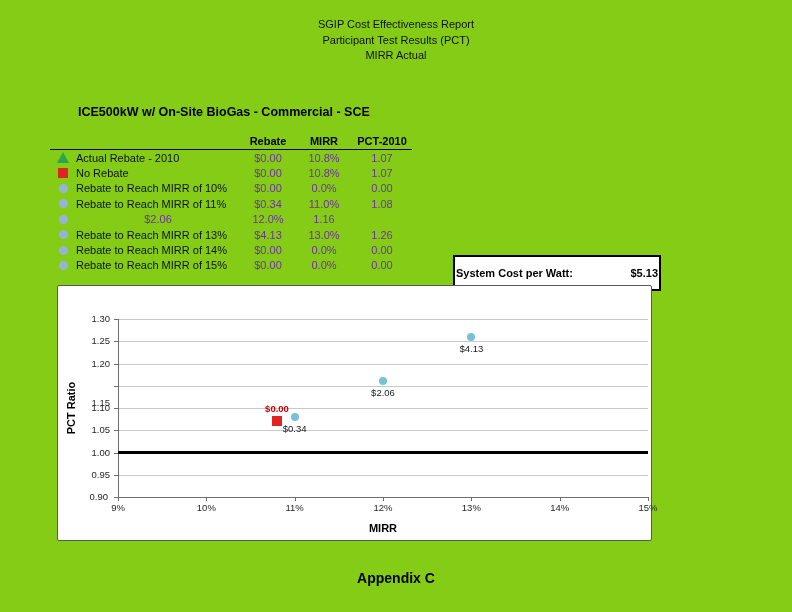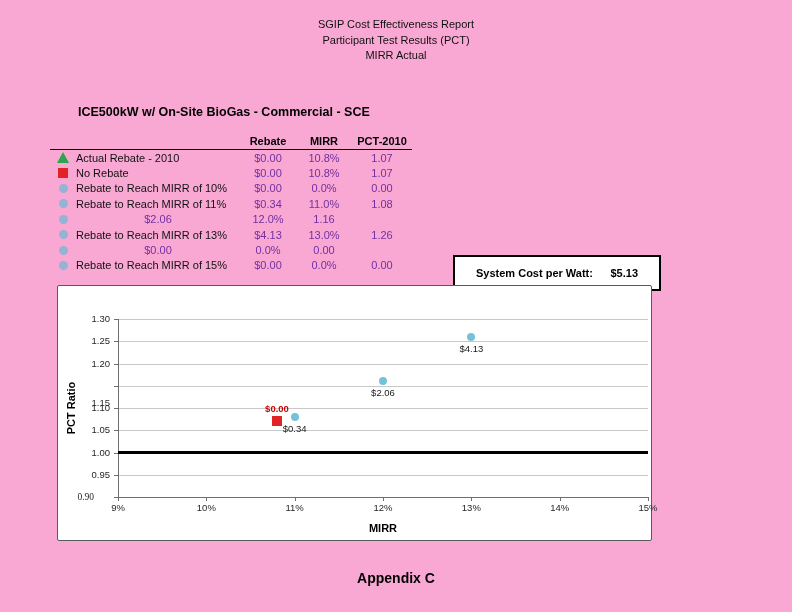--- a/index.html
+++ b/index.html
@@ -1,18 +1,18 @@
 <!DOCTYPE html>
 <html><head>
 <meta charset="utf-8">
 <style>
   * { box-sizing: border-box; }
   html, body { margin: 0; padding: 0; background: #fff; }
   .page {
-    position: relative; width: 792px; height: 612px; background: #f9a8d4;
+    position: relative; width: 792px; height: 612px; background: #84cc16;
     font-family: "Liberation Sans", sans-serif; color: #1a1a1a; overflow: hidden;
   }
 
   
   .doc-header { position: absolute; top: 17px; left: 0; width: 100%; text-align: center;
                 font-size: 11px; line-height: 15.5px; color: #111; }
 
   
   .section-title { position: absolute; left: 78px; top: 105px; margin: 0;
                    font-size: 12.5px; font-weight: bold; color: #000; }
@@ -28,21 +28,21 @@
   .tlabel { font-weight: normal; color: #111; white-space: nowrap; }
   .tval { text-align: center; color: #7030A0; }
   .m-triangle { width: 0; height: 0; border-left: 6px solid transparent;
                 border-right: 6px solid transparent; border-bottom: 11px solid #2da44e; }
   .m-square { width: 10px; height: 10px; background: #e02424; }
   .m-circle { width: 9px; height: 9px; border-radius: 50%; background: #95B3D7; }
 
   
   .syscost { position: absolute; left: 453px; top: 255px; width: 208px; height: 36px;
              border: 2px solid #000; background: #fff; display: flex;
-             justify-content: space-between; align-items: center; padding: 0 21px;
+             justify-content: space-between; align-items: center; padding: 0 1px;
              font-size: 11px; font-weight: bold; color: #000; }
 
   
   .chart-frame { position: absolute; left: 57px; top: 285px; width: 595px; height: 256px;
                  border: 1.5px solid #595959; border-radius: 2px; background: #fff; }
   .gridline { position: absolute; height: 1px; background: #c9c9c9; }
   .refline  { position: absolute; height: 3px; background: #000; }
   .axis-v { position: absolute; width: 1px; background: #6e6e6e; }
   .axis-h { position: absolute; height: 1px; background: #6e6e6e; }
   .tickmark { position: absolute; background: #6e6e6e; }
@@ -136,20 +136,21 @@
           </span>
           <span class="tlabel">Rebate to Reach MIRR of 13%</span>
           <span class="tval">$4.13</span>
           <span class="tval">13.0%</span>
           <span class="tval">1.26</span>
         </div>
         <div class="trow">
           <span class="marker-cell">
             <span class="m-circle"></span>
           </span>
+          <span class="tlabel">Rebate to Reach MIRR of 14%</span>
           <span class="tval">$0.00</span>
           <span class="tval">0.0%</span>
           <span class="tval">0.00</span>
         </div>
         <div class="trow">
           <span class="marker-cell">
             <span class="m-circle"></span>
           </span>
           <span class="tlabel">Rebate to Reach MIRR of 15%</span>
           <span class="tval">$0.00</span>
@@ -161,21 +162,21 @@
 
   <div class="syscost">
     <span>System Cost per Watt:</span>
     <span>$5.13</span>
   </div>
 
   <div class="chart-frame" id="chart-frame">
     <div class="y-title">PCT Ratio</div>
     <div class="x-title">MIRR</div>
   <div class="tickmark" style="left: 56px; top: 211px; width: 4px; height: 1px;"></div>
-      <div class="ytick-label" style="left: 4px; top: 206px; font-family: Liberation Serif, serif;">0.90</div>
+      <div class="ytick-label" style="left: 18px; top: 206px;">0.90</div>
       <div class="gridline" style="left: 60px; top: 188.75px; width: 530px;"></div>
       <div class="tickmark" style="left: 56px; top: 188.75px; width: 4px; height: 1px;"></div>
       <div class="ytick-label" style="left: 20px; top: 183.75px;">0.95</div>
       <div class="gridline" style="left: 60px; top: 166.5px; width: 530px;"></div>
       <div class="tickmark" style="left: 56px; top: 166.5px; width: 4px; height: 1px;"></div>
       <div class="ytick-label" style="left: 20px; top: 161.5px;">1.00</div>
       <div class="gridline" style="left: 60px; top: 144.25px; width: 530px;"></div>
       <div class="tickmark" style="left: 56px; top: 144.25px; width: 4px; height: 1px;"></div>
       <div class="ytick-label" style="left: 20px; top: 139.25px;">1.05</div>
       <div class="gridline" style="left: 60px; top: 122px; width: 530px;"></div>

